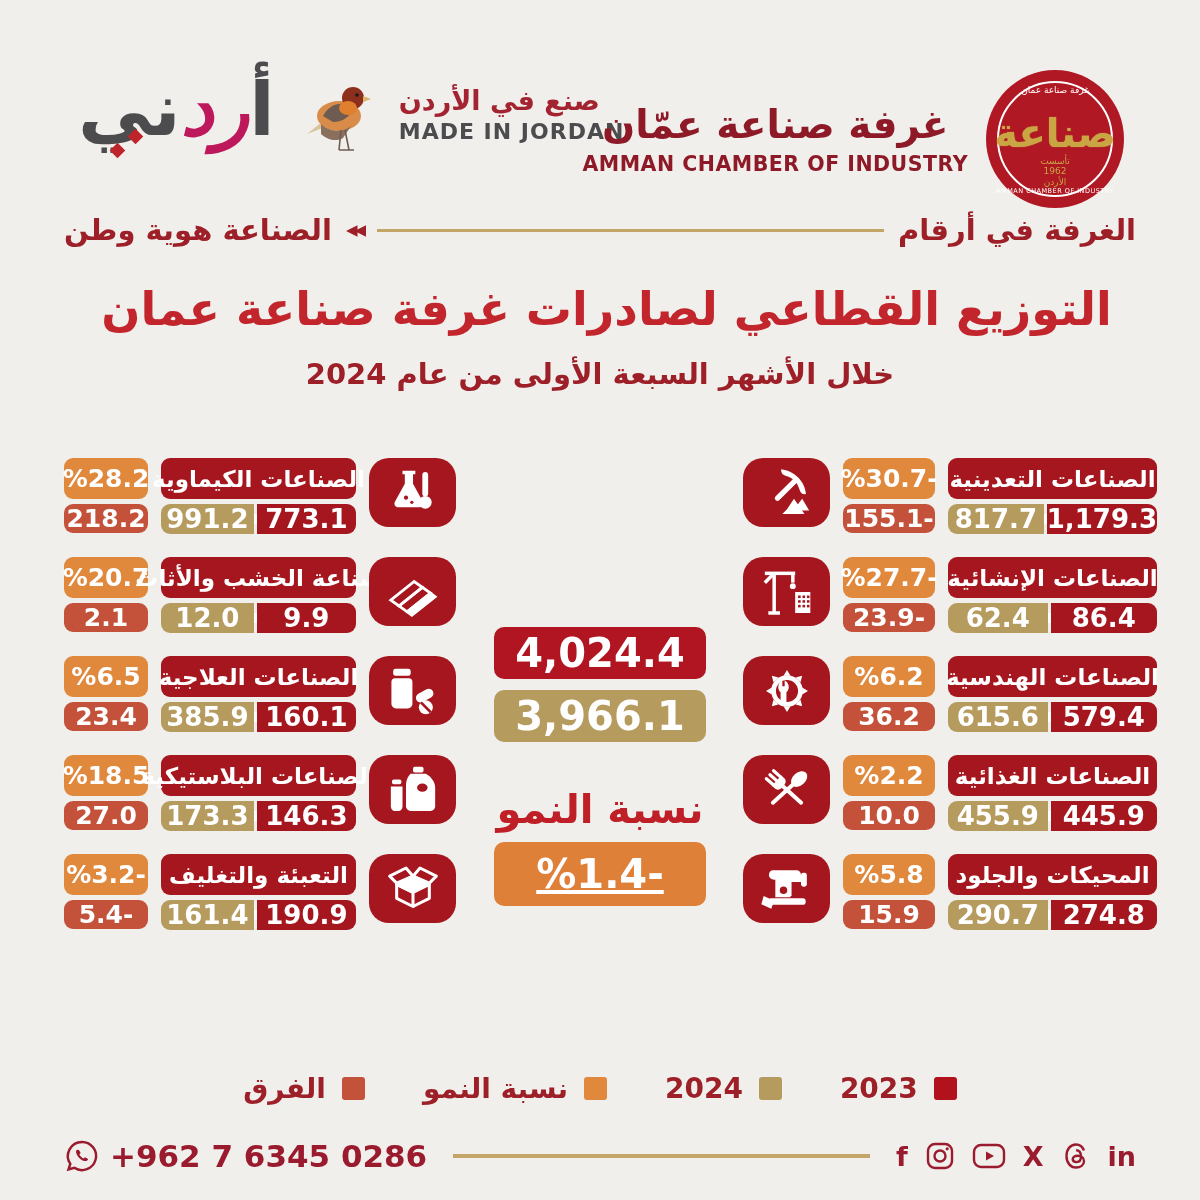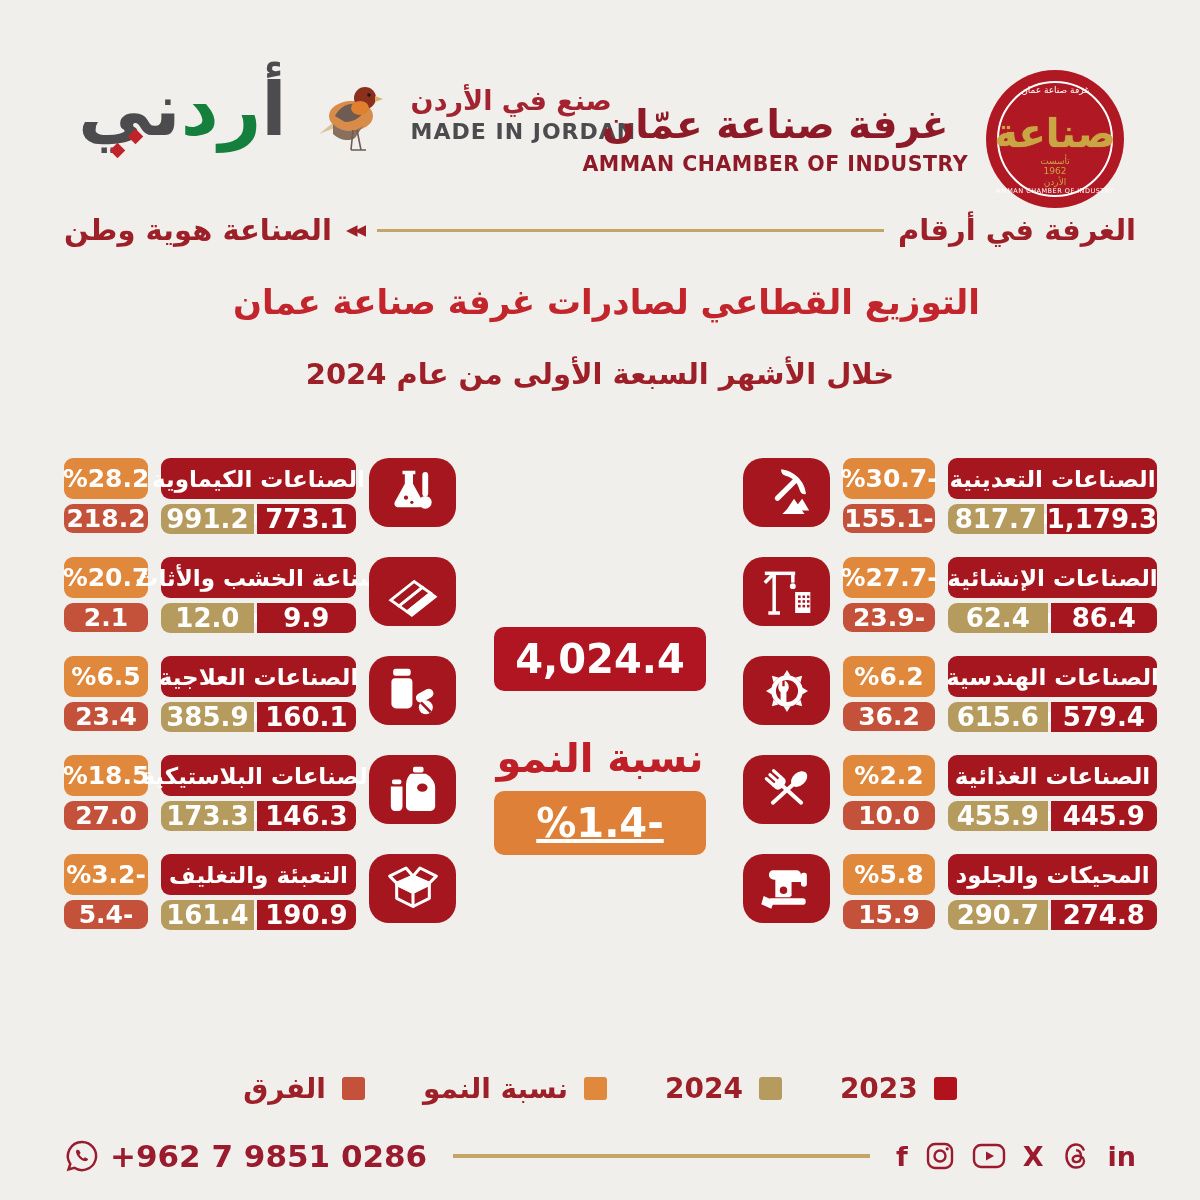--- a/index.html
+++ b/index.html
@@ -8,21 +8,21 @@
     background:#f1efec;
     font-family:"DejaVu Sans","Liberation Sans",sans-serif;
     -webkit-font-smoothing:antialiased;
   }
   .abs{position:absolute;}
   .num{direction:ltr;unicode-bidi:isolate;}
 
   
   .hdr-left{left:78px;top:72px;display:flex;align-items:center;gap:26px;}
   .urdunlogo{font-size:74px;font-weight:bold;color:#4c4c4e;line-height:1;position:relative;padding-bottom:12px;}
-  .urdunlogo .grn{color:#15803d;}
+  .urdunlogo .grn{color:#be185d;font-style:italic;}
   .urdunlogo .dia{position:absolute;width:11px;height:11px;background:#c0242b;transform:rotate(45deg);}
   .urdunlogo .d1{left:34px;bottom:2px;} .urdunlogo .d2{left:52px;bottom:16px;}
   .madein{display:flex;flex-direction:column;line-height:1.25;}
   .madein .ar{color:#a32330;font-weight:bold;font-size:27px;direction:rtl;text-align:left;}
   .madein .en{color:#4c4c4e;font-weight:bold;font-size:22px;letter-spacing:1px;}
   .hdr-right{right:78px;top:72px;display:flex;align-items:center;gap:20px;}
   .acititles{display:flex;flex-direction:column;align-items:center;line-height:1.3;}
   .acititles .ar{color:#8e1a28;font-weight:bold;font-size:39px;direction:rtl;}
   .acititles .en{color:#8e1a28;font-weight:bold;font-size:20.5px;letter-spacing:.5px;}
   .seal{width:134px;height:134px;border-radius:50%;background:#b01823;position:relative;flex:0 0 auto;box-shadow:0 0 0 2px #b01823;}
@@ -32,21 +32,21 @@
   .seal .est{position:absolute;top:84px;left:0;right:0;text-align:center;color:#c9a544;font-size:9px;line-height:1.15;}
   .seal .bottxt{position:absolute;bottom:11px;left:0;right:0;text-align:center;color:#fff;font-size:6.5px;letter-spacing:.5px;}
 
   
   .tagline{left:64px;right:64px;top:213px;display:flex;align-items:center;direction:rtl;gap:14px;}
   .tagline .t{color:#9d1f27;font-weight:bold;font-size:29px;white-space:nowrap;}
   .tagline .line{flex:1;height:3px;background:#c3a568;}
   .tagline .arrows{color:#9d1f27;font-size:15px;letter-spacing:-3px;}
 
   
-  .maintitle{left:0;right:0;top:282px;text-align:center;color:#c2262c;font-weight:bold;font-size:34px;direction:rtl;padding-left:13px;}
+  .maintitle{left:0;right:0;top:282px;text-align:center;color:#c2262c;font-weight:bold;font-size:46px;direction:rtl;padding-left:13px;}
   .subtitle{left:0;right:0;top:357px;text-align:center;color:#9d1f27;font-weight:bold;font-size:29px;direction:rtl;}
 
   
   .col{display:flex;flex-direction:column;gap:30px;}
   .col-left{left:64px;top:458px;width:392px;}
   .col-right{left:743px;top:458px;width:414px;}
   .card{display:flex;align-items:flex-start;height:69px;gap:13px;}
   .stats{display:flex;flex-direction:column;gap:5px;width:84px;flex:0 0 auto;}
   .col-right .stats{width:92px;}
   .box{border-radius:9px;display:flex;align-items:center;justify-content:center;color:#fff;font-weight:bold;}
@@ -57,21 +57,21 @@
   .vals{display:flex;flex:1;position:relative;}
   .val{font-size:26px;}
   .val-g{background:#b69b5f;flex:1;border-radius:9px 0 0 9px;}
   .val-r{background:#a5161e;flex:1.07;border-radius:0 9px 9px 0;}
   .vsep{width:3px;background:#fff;margin:10px 0;flex:0 0 auto;}
   .icon-tile{width:87px;background:#a5161e;border-radius:20px;display:flex;align-items:center;justify-content:center;flex:0 0 auto;align-self:stretch;}
   .icon-tile svg{width:56px;height:56px;}
 
   
   .center{left:494px;top:627px;width:212px;}
-  .cbox{width:100%;border-radius:10px;color:#fff;font-weight:bold;font-size:40px;display:flex;align-items:center;justify-content:center;height:64px;margin:0 0 11px 0;}
+  .cbox{width:100%;border-radius:10px;color:#fff;font-weight:bold;font-size:40px;display:flex;align-items:center;justify-content:center;height:52px;margin:0 0 11px 0;}
   .c2023{background:#b01521;}
   .c2024{background:#b69b5f;}
   .growthlbl{margin-top:44px;text-align:center;color:#bf1f26;font-weight:bold;font-size:40px;direction:rtl;}
   .cgrowth{background:#df8038;margin-top:10px;height:64px;text-decoration:underline;}
 
   
   .legend{left:0;right:0;top:1072px;display:flex;justify-content:center;align-items:center;gap:58px;}
   .leg-item{display:flex;align-items:center;gap:16px;}
   .leg-item .lab{color:#9d1f27;font-weight:bold;font-size:28px;direction:rtl;white-space:nowrap;}
   .sw{width:23px;height:23px;border-radius:3px;}
@@ -410,20 +410,21 @@
         <div class="vsep"></div>
         <div class="box val val-r num">274.8</div>
       </div>
     </div>
   </div>
 
 </div>
 
 <div class="abs center">
   <div class="cbox c2023 num">4,024.4</div>
+  <div class="cbox c2024 num">3,966.1</div>
   <div class="growthlbl">نسبة النمو</div>
   <div class="cbox cgrowth num">%1.4-</div>
 </div>
 
 <div class="abs legend">
   <div class="leg-item">
     <span class="lab">الفرق</span>
     <span class="sw sw-diff"></span>
   </div>
   <div class="leg-item">
@@ -441,21 +442,21 @@
 </div>
 
 <div class="abs footer">
   <div class="phone-group">
     <span class="soc">
       <svg width="36" height="36" viewBox="0 0 32 32" fill="none" stroke="#9b1b2e" stroke-width="2.2">
           <path d="M16 3.5A12.5 12.5 0 0 0 5.6 23L4 28l5.2-1.5A12.5 12.5 0 1 0 16 3.5z"></path>
           <path d="M11.5 10.5c-.6.6-1 1.5-.7 2.6.5 2 2 4.5 4.3 6 1.8 1.2 3.4 1.7 4.6 1.3 1-.3 1.6-1 1.7-1.8l-2.7-1.4-1.4 1c-1.5-.7-2.8-2-3.6-3.5l1.1-1.3-1.5-2.7z" fill="#9b1b2e" stroke="none"></path>
         </svg>
     </span>
-    <span class="phone num">+962 7 9851 0286</span>
+    <span class="phone num">+962 7 6345 0286</span>
   </div>
   <div class="line"></div>
   <div class="socials">
     <span class="soc">f</span>
     <span class="soc">
       <svg width="30" height="30" viewBox="0 0 30 30" fill="none" stroke="#9b1b2e" stroke-width="2.4">
           <rect x="3" y="3" width="24" height="24" rx="7"></rect>
           <circle cx="15" cy="15" r="5.5"></circle>
           <circle cx="22.2" cy="7.8" r="1.6" fill="#9b1b2e" stroke="none"></circle>
         </svg>

